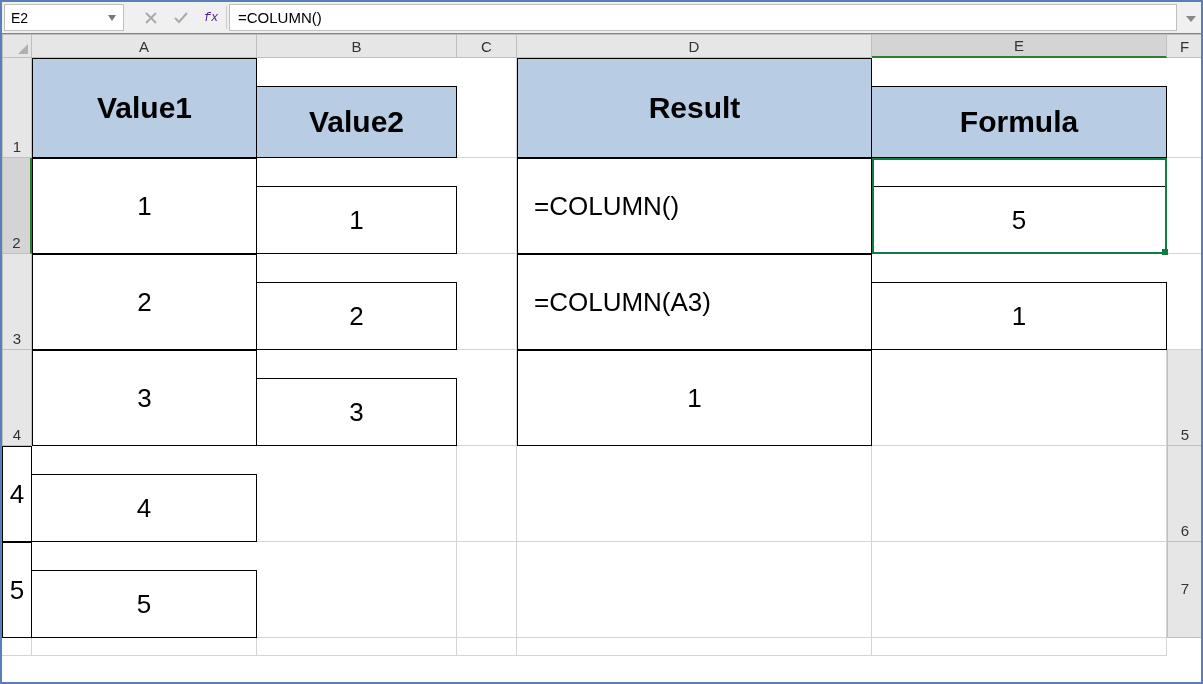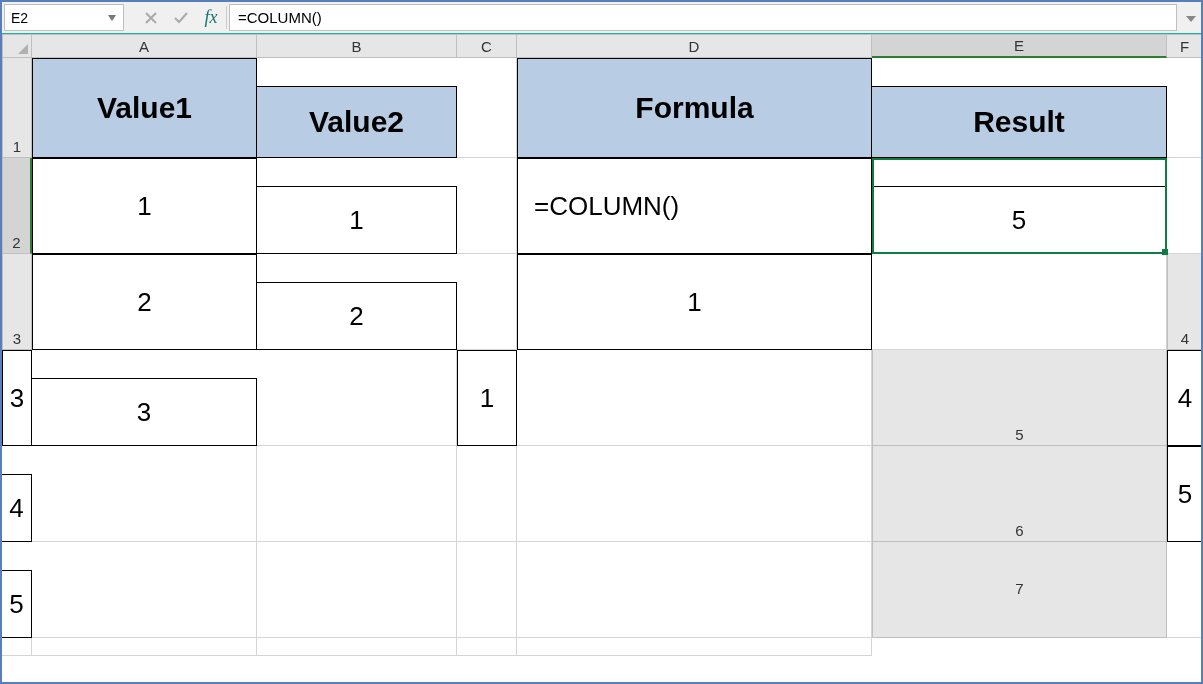--- a/index.html
+++ b/index.html
@@ -37,21 +37,21 @@
     display: flex; align-items:center; justify-content:center;
     color: #666;
   }
   .fb-sep { width: 10px; }
   .fb-btn {
     width: 30px;
     display: flex; align-items:center; justify-content:center;
     color: #888;
     font-size: 16px;
   }
-  .fb-btn.fx { font-style: italic; font-family: Liberation Serif, serif; color:#0f766e; font-size:18px;}
+  .fb-btn.fx { font-style: italic; font-family: Liberation Mono, monospace; color:#4c1d95; font-size:12px;}
   .fb-divider { width:1px; background:#ccc; margin:4px 0;}
   .formula-input {
     flex: 1;
     background: #fff;
     border: 1px solid #bfbfbf;
     margin: 2px 4px 2px 2px;
     padding: 0 8px;
     font-size: 15px;
     display: flex;
     align-items: center;
@@ -193,36 +193,37 @@
     <div class="ch">D</div>
     <div class="ch active">E</div>
     <div class="ch">F</div>
   </div>
   <div class="rows">
 
     <div class="rh">1</div>
     <div class="cell b hdr">Value1</div>
     <div class="cell b hdr">Value2</div>
     <div class="cell"></div>
+    <div class="cell b hdr">Result</div>
     <div class="cell b hdr">Formula</div>
-    <div class="cell b hdr">Result</div>
     <div class="cell"></div>
 
     <div class="rh active">2</div>
     <div class="cell b num">1</div>
     <div class="cell b num">1</div>
     <div class="cell"></div>
     <div class="cell b txt">=COLUMN()</div>
     <div class="cell b num">5</div>
     <div class="cell"></div>
 
     <div class="rh">3</div>
     <div class="cell b num">2</div>
     <div class="cell b num">2</div>
     <div class="cell"></div>
+    <div class="cell b txt">=COLUMN(A3)</div>
     <div class="cell b num">1</div>
     <div class="cell"></div>
 
     <div class="rh">4</div>
     <div class="cell b num">3</div>
     <div class="cell b num">3</div>
     <div class="cell"></div>
     <div class="cell b num">1</div>
     <div class="cell"></div>
 

